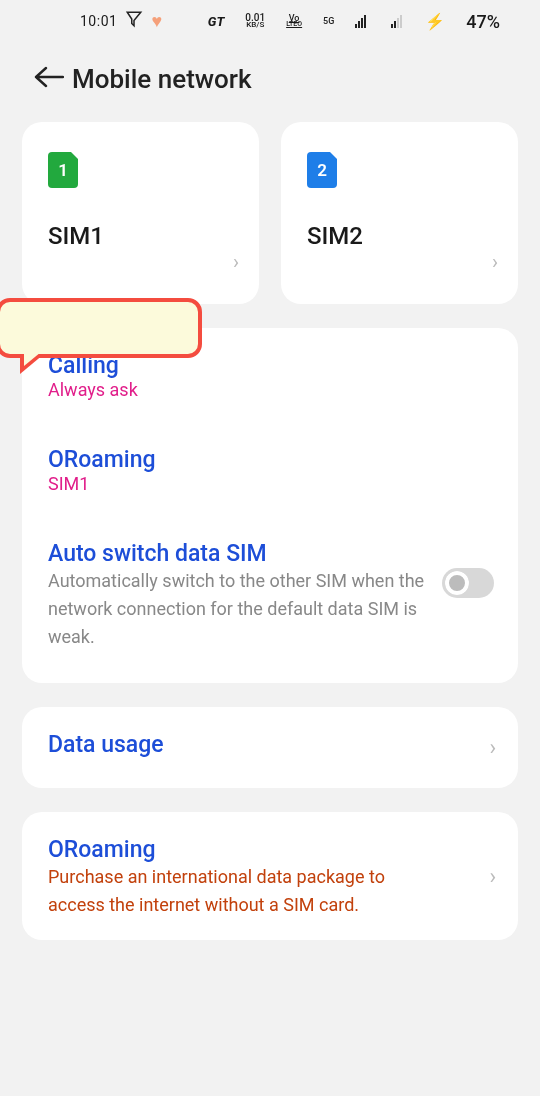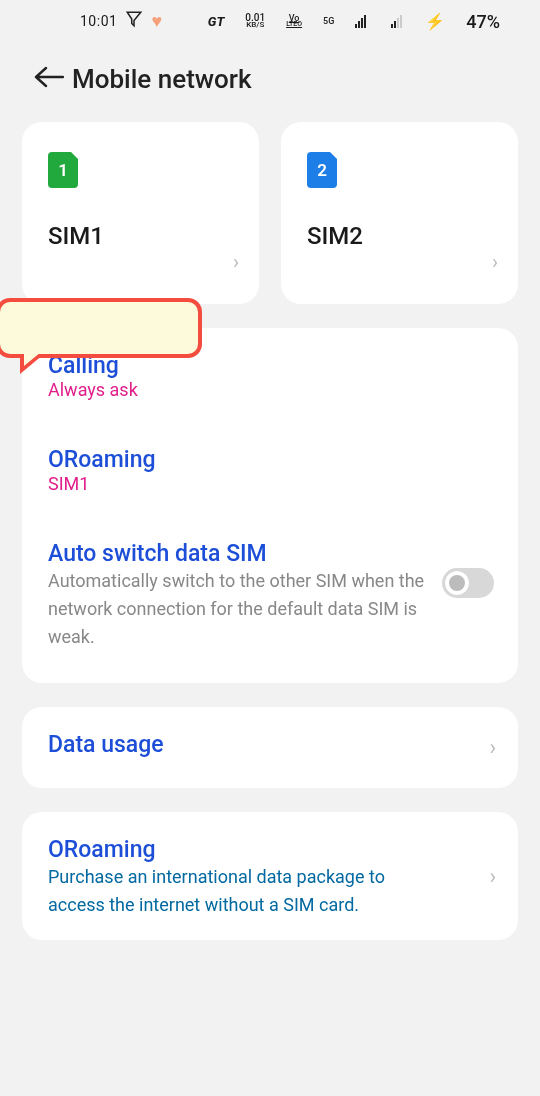--- a/index.html
+++ b/index.html
@@ -239,16 +239,16 @@
 <div class="card">
   <div class="row" style="padding-bottom:30px;">
     <div class="row-title">Data usage</div>
     <span class="row-chevron">›</span>
   </div>
 </div>
 
 <div class="card">
   <div class="row">
     <div class="row-title">ORoaming</div>
-    <div class="row-desc" style="color:#0369a1;">Purchase an international data package to access the internet without a SIM card.</div>
+    <div class="row-desc" style="color:#c2410c;">Purchase an international data package to access the internet without a SIM card.</div>
     <span class="row-chevron">›</span>
   </div>
 </div>
 
 </body></html>

